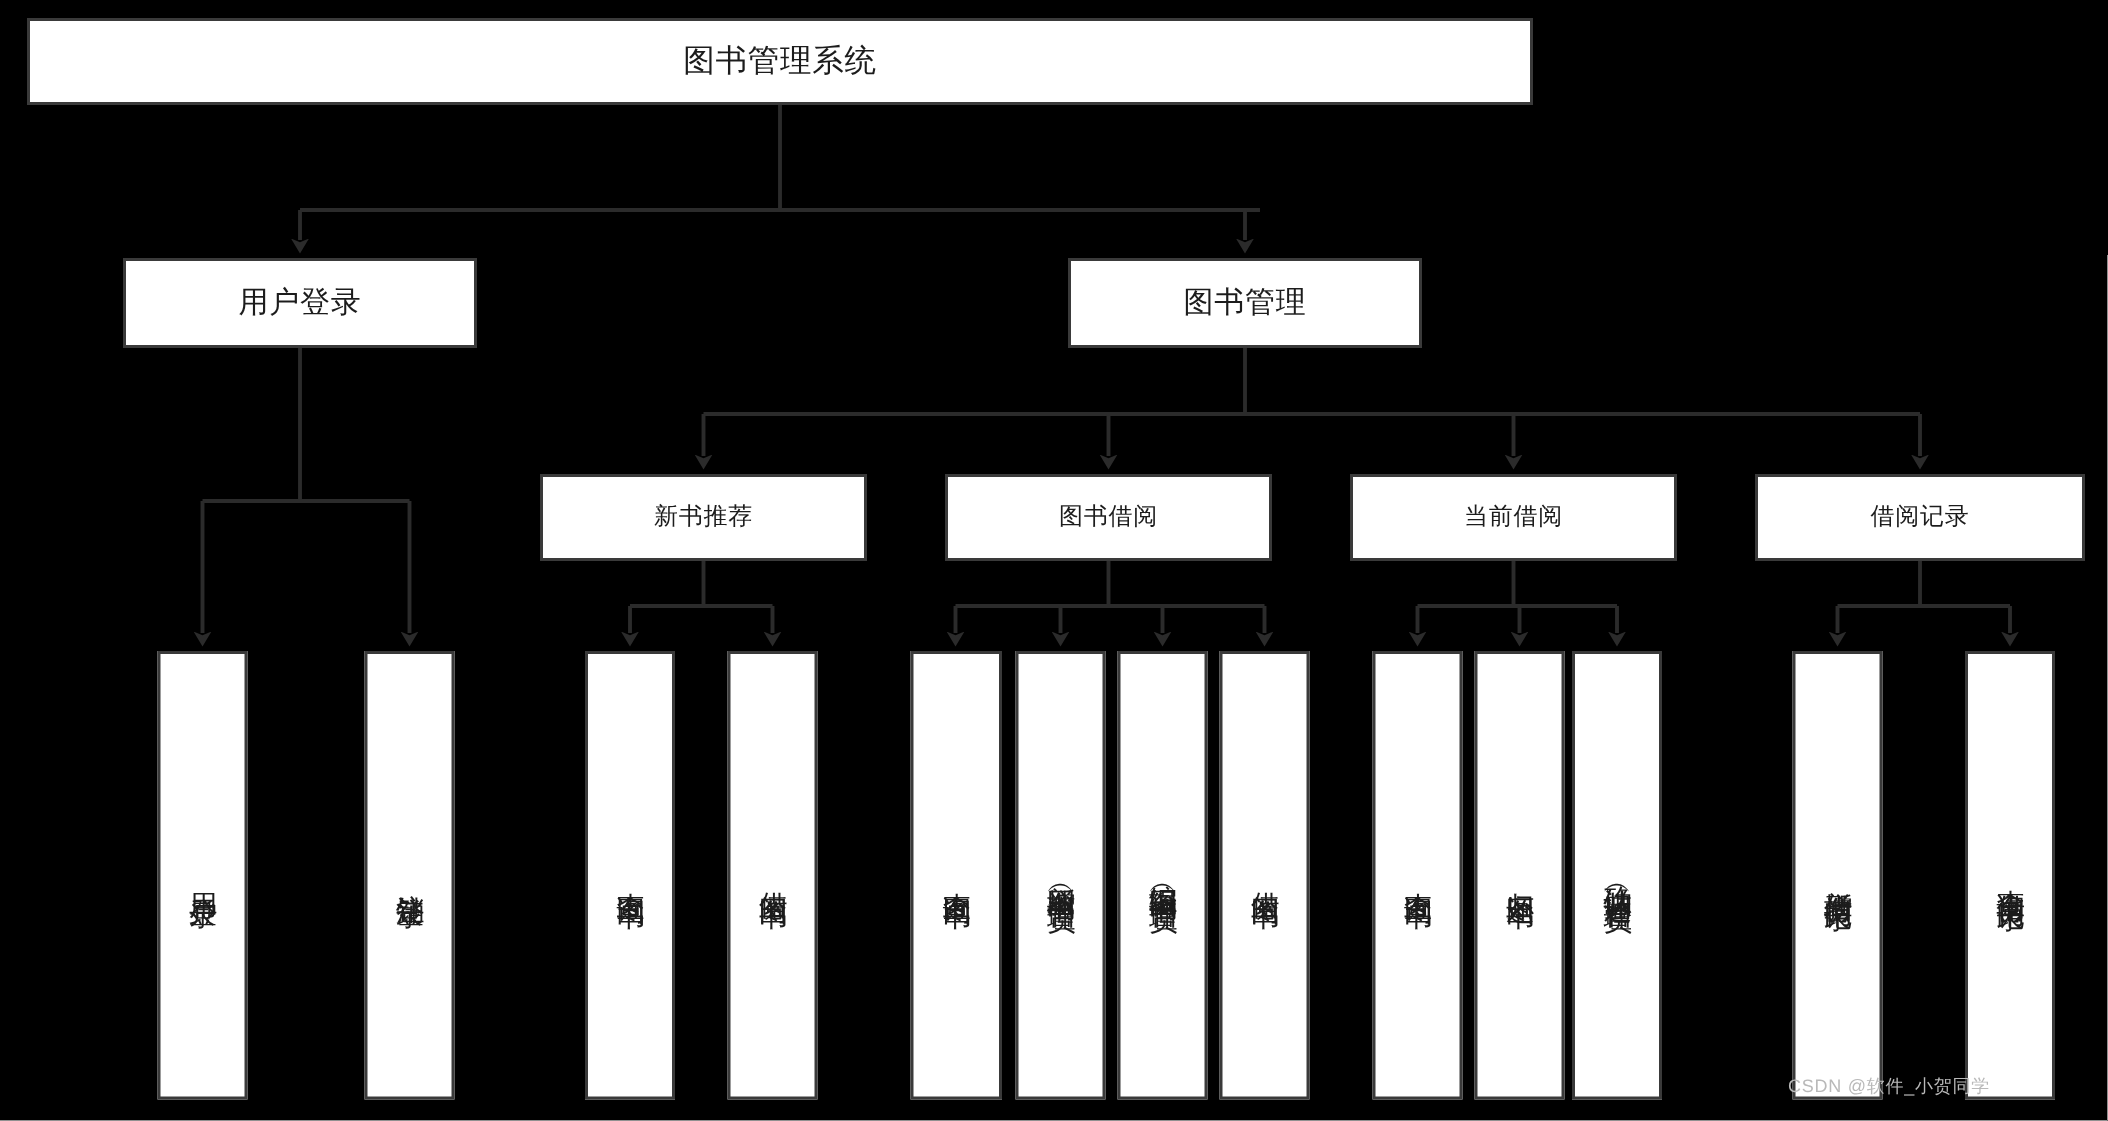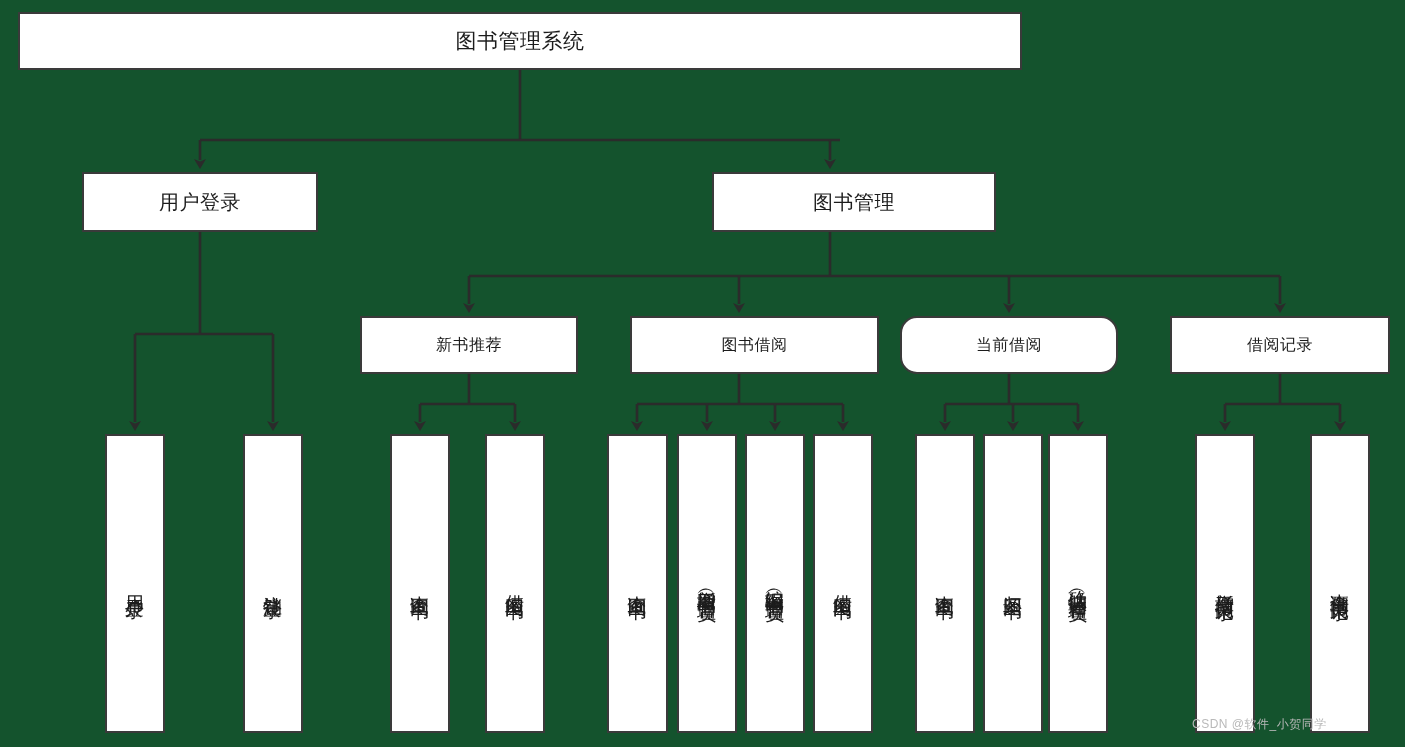--- a/index.html
+++ b/index.html
@@ -7,21 +7,21 @@
     padding: 0;
     background: #ffffff;
   }
   body {
     font-family: "Liberation Sans", "DejaVu Sans", sans-serif;
   }
   #canvas {
     position: relative;
     width: 1405px;
     height: 747px;
-    background: #14532d;
+    background: #000000;
     overflow: hidden;
   }
   .node {
     position: absolute;
     box-sizing: border-box;
     background: #ffffff;
     border: 2px solid #3a3a3a;
     display: flex;
     align-items: center;
     justify-content: center;
@@ -116,31 +116,31 @@
     </g>
   </svg>
 
   <div class="node lvl-root" id="node-root" style="left: 18px; top: 12px; width: 1004px; height: 58px;">
     <span class="node-label">图书管理系统</span>
   </div>
 
   <div class="node lvl-2" id="node-l2-0" style="left: 82px; top: 172px; width: 236px; height: 60px;">
     <span class="node-label">用户登录</span>
   </div>
-  <div class="node lvl-2" id="node-l2-1" style="left: 712px; top: 172px; width: 284px; height: 60px;">
+  <div class="node lvl-2" id="node-l2-1" style="left: 712px; top: 172px; width: 236px; height: 60px;">
     <span class="node-label">图书管理</span>
   </div>
 
   <div class="node lvl-3" id="node-l3-0" style="left: 360px; top: 316px; width: 218px; height: 58px;">
     <span class="node-label">新书推荐</span>
   </div>
-  <div class="node lvl-3" id="node-l3-1" style="left: 630px; top: 316px; width: 249px; height: 58px;">
+  <div class="node lvl-3" id="node-l3-1" style="left: 630px; top: 316px; width: 218px; height: 58px;">
     <span class="node-label">图书借阅</span>
   </div>
-  <div class="node lvl-3" id="node-l3-2" style="left: 900px; top: 316px; width: 218px; height: 58px; border-radius: 17px;">
+  <div class="node lvl-3" id="node-l3-2" style="left: 900px; top: 316px; width: 218px; height: 58px;">
     <span class="node-label">当前借阅</span>
   </div>
   <div class="node lvl-3" id="node-l3-3" style="left: 1170px; top: 316px; width: 220px; height: 58px;">
     <span class="node-label">借阅记录</span>
   </div>
 
   <div class="node lvl-4 vertical" id="node-l4-0" style="left: 105px; top: 434px; width: 60px; height: 299px;">
     <span class="node-label">用户登录</span>
   </div>
   <div class="node lvl-4 vertical" id="node-l4-1" style="left: 243px; top: 434px; width: 60px; height: 299px;">

